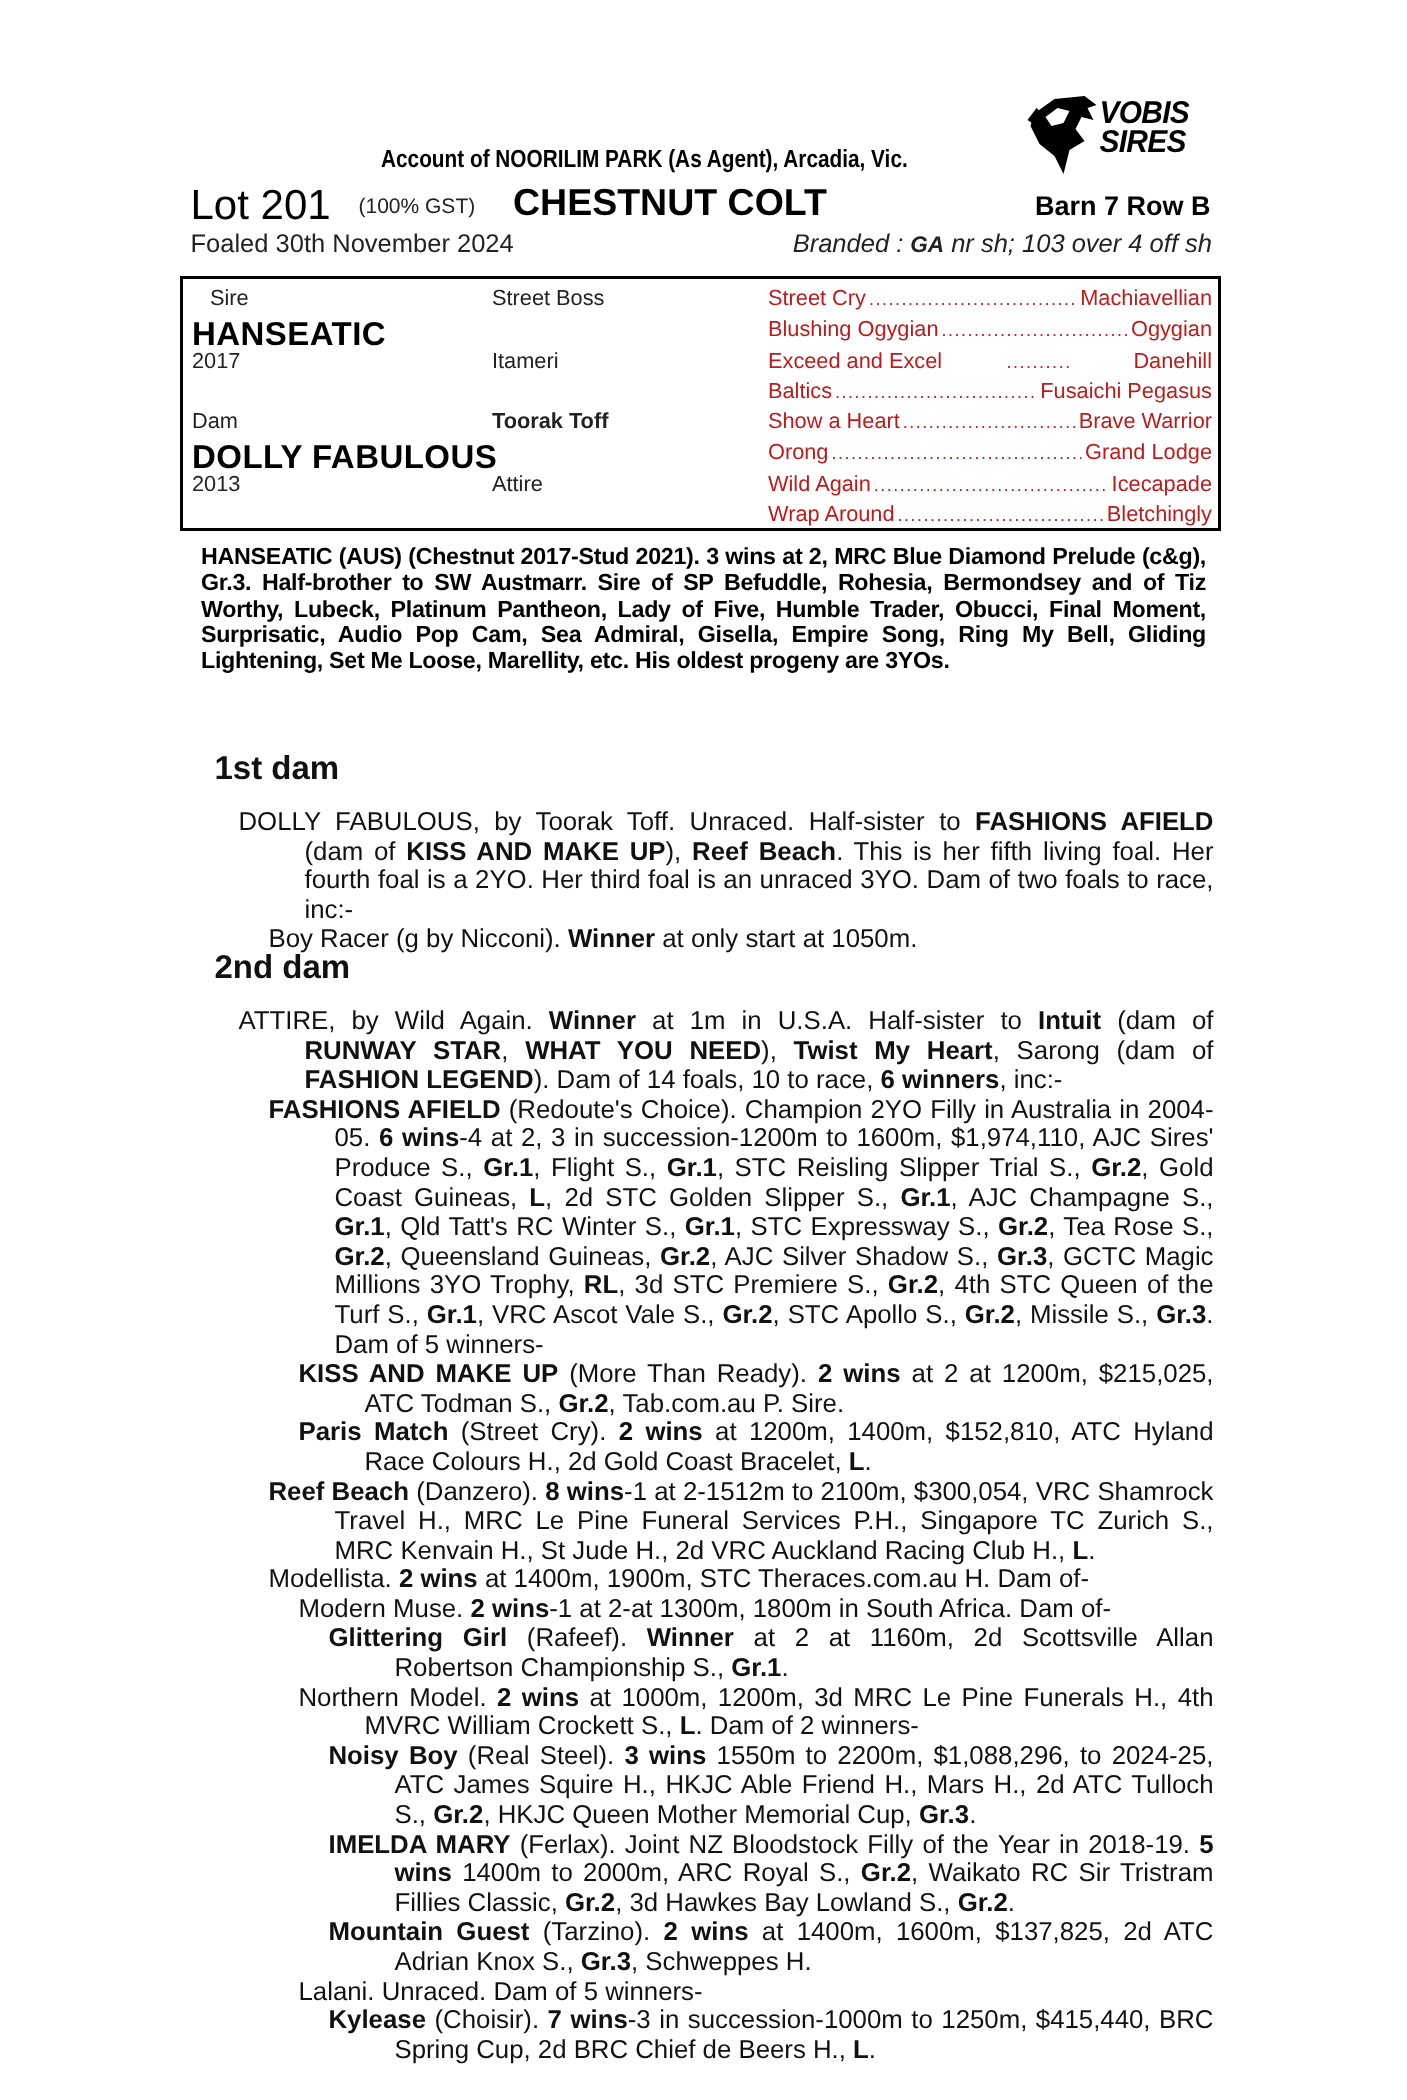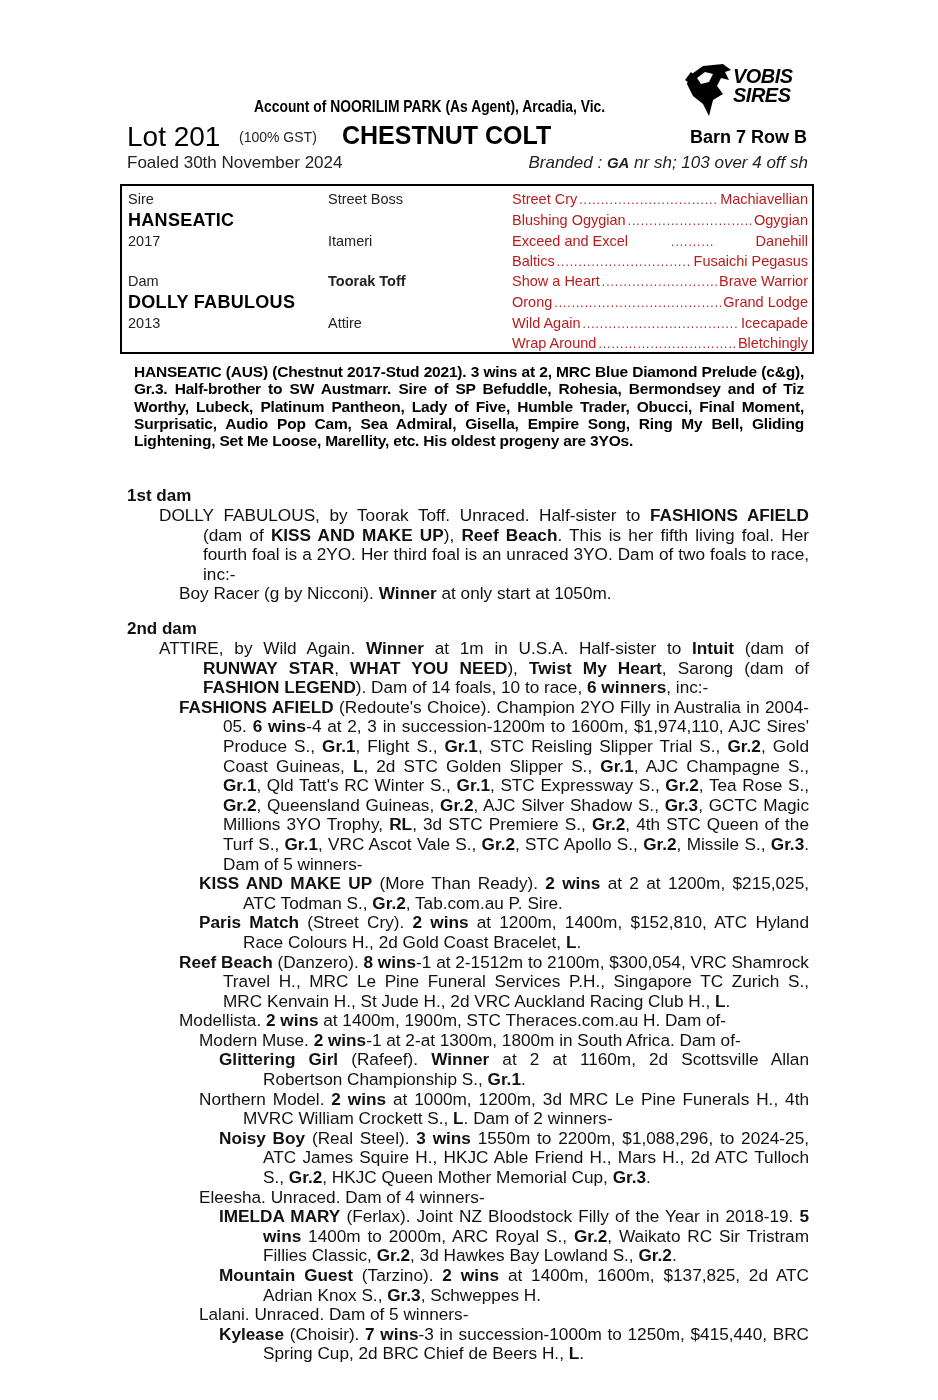--- a/index.html
+++ b/index.html
@@ -10,27 +10,27 @@
   .lotline { position: absolute; left: 127px; top: 121px; width: 682px; height: 30px; white-space: nowrap; }
   .lot { font-weight: 400; font-size: 28px; position: absolute; left: 0; top: 0; }
   .gst { font-size: 14px; position: absolute; left: 112px; top: 8px; color: #222; }
   .colt { font-weight: 900; font-size: 25px; position: absolute; left: 215px; top: 0; }
   .barn { font-weight: 700; font-size: 18px; position: absolute; right: 2px; top: 6px; }
   .foaled { position: absolute; left: 127px; top: 153px; font-size: 17px; color: #222; }
   .branded { position: absolute; right: 130px; top: 153px; font-size: 17px; color: #222; white-space: nowrap; font-style: italic; }
   .branded b { font-weight: 900; font-size: 15px; }
   .pedigree { position: absolute; left: 120px; top: 184px; width: 694px; height: 170px; border: 2px solid #000; box-sizing: border-box; }
   .ped-cell { position: absolute; font-size: 14.5px; color: #222; white-space: nowrap; }
-  .ped-big { position: absolute; font-size: 18px; font-weight: 900; letter-spacing: 0.3px; }
+  .ped-big { position: absolute; font-size: 22px; font-weight: 900; letter-spacing: 0.3px; }
   .ped-gp { position: absolute; left: 390px; width: 296px; font-size: 14.5px; color: #b91c1c; display: flex; white-space: nowrap; }
   .ped-gp .dots { flex: 1; overflow: hidden; margin: 0 2px; }
   .ped-gp .dots::before { content: "........................................................................................................"; letter-spacing: 1px; font-size: 12px; }
   .sire-blurb { position: absolute; left: 134px; top: 363px; width: 670px; font-weight: 900; font-size: 15.5px; line-height: 17.3px; text-align: justify; letter-spacing: -0.2px; }
   .section { position: absolute; left: 127px; width: 682px; font-size: 17.2px; line-height: 19.6px; color: #111; }
-  .section h3 { margin: 0; font-size: 17px; font-weight: 900; line-height: 20px; }
+  .section h3 { margin: 16px; font-size: 22px; font-weight: 900; line-height: 20px; }
   .p { text-align: justify; margin-left: 32px; }
   .i0 { padding-left: 44px; text-indent: -44px; }
   .i1 { padding-left: 64px; text-indent: -44px; }
   .i2 { padding-left: 84px; text-indent: -44px; }
   .i3 { padding-left: 104px; text-indent: -44px; }
   .section b { font-weight: 900; }
 </style>
 </head>
 <body>
 
@@ -52,21 +52,21 @@
   <span class="lot">Lot 201</span>
   <span class="gst">(100% GST)</span>
   <span class="colt">CHESTNUT COLT</span>
   <span class="barn">Barn 7 Row B</span>
 </div>
 
 <div class="foaled">Foaled 30th November 2024</div>
 <div class="branded"><span>Branded : </span><b>GA</b><span> nr sh; 103 over 4 off sh</span></div>
 
 <div class="pedigree">
-  <div class="ped-cell" style="left:6px;top:5px;">Sire</div>
+  <div class="ped-cell" style="left:18px;top:5px;">Sire</div>
   <div class="ped-big" style="left:6px;top:24px;">HANSEATIC</div>
   <div class="ped-cell" style="left:6px;top:47px;">2017</div>
   <div class="ped-cell" style="left:206px;top:5px;">Street Boss</div>
   <div class="ped-cell" style="left:206px;top:47px;">Itameri</div>
 
   <div class="ped-cell" style="left:6px;top:87px;">Dam</div>
   <div class="ped-big" style="left:6px;top:106px;">DOLLY FABULOUS</div>
   <div class="ped-cell" style="left:6px;top:129px;">2013</div>
   <div class="ped-cell" style="left:206px;top:87px;font-weight:bold;">Toorak Toff</div>
   <div class="ped-cell" style="left:206px;top:129px;">Attire</div>
@@ -129,19 +129,18 @@
       <div class="p i0">ATTIRE, by Wild Again. <b>Winner</b> at 1m in U.S.A. Half-sister to <b>Intuit</b> (dam of <b>RUNWAY STAR</b>, <b>WHAT YOU NEED</b>), <b>Twist My Heart</b>, Sarong (dam of <b>FASHION LEGEND</b>). Dam of 14 foals, 10 to race, <b>6 winners</b>, inc:-</div>
       <div class="p i1"><b>FASHIONS AFIELD</b> (Redoute's Choice). Champion 2YO Filly in Australia in 2004-05. <b>6 wins</b>-4 at 2, 3 in succession-1200m to 1600m, $1,974,110, AJC Sires' Produce S., <b>Gr.1</b>, Flight S., <b>Gr.1</b>, STC Reisling Slipper Trial S., <b>Gr.2</b>, Gold Coast Guineas, <b>L</b>, 2d STC Golden Slipper S., <b>Gr.1</b>, AJC Champagne S., <b>Gr.1</b>, Qld Tatt's RC Winter S., <b>Gr.1</b>, STC Expressway S., <b>Gr.2</b>, Tea Rose S., <b>Gr.2</b>, Queensland Guineas, <b>Gr.2</b>, AJC Silver Shadow S., <b>Gr.3</b>, GCTC Magic Millions 3YO Trophy, <b>RL</b>, 3d STC Premiere S., <b>Gr.2</b>, 4th STC Queen of the Turf S., <b>Gr.1</b>, VRC Ascot Vale S., <b>Gr.2</b>, STC Apollo S., <b>Gr.2</b>, Missile S., <b>Gr.3</b>. Dam of 5 winners-</div>
       <div class="p i2"><b>KISS AND MAKE UP</b> (More Than Ready). <b>2 wins</b> at 2 at 1200m, $215,025, ATC Todman S., <b>Gr.2</b>, Tab.com.au P. Sire.</div>
       <div class="p i2"><b>Paris Match</b> (Street Cry). <b>2 wins</b> at 1200m, 1400m, $152,810, ATC Hyland Race Colours H., 2d Gold Coast Bracelet, <b>L</b>.</div>
       <div class="p i1"><b>Reef Beach</b> (Danzero). <b>8 wins</b>-1 at 2-1512m to 2100m, $300,054, VRC Shamrock Travel H., MRC Le Pine Funeral Services P.H., Singapore TC Zurich S., MRC Kenvain H., St Jude H., 2d VRC Auckland Racing Club H., <b>L</b>.</div>
       <div class="p i1">Modellista. <b>2 wins</b> at 1400m, 1900m, STC Theraces.com.au H. Dam of-</div>
       <div class="p i2">Modern Muse. <b>2 wins</b>-1 at 2-at 1300m, 1800m in South Africa. Dam of-</div>
       <div class="p i3"><b>Glittering Girl</b> (Rafeef). <b>Winner</b> at 2 at 1160m, 2d Scottsville Allan Robertson Championship S., <b>Gr.1</b>.</div>
       <div class="p i2">Northern Model. <b>2 wins</b> at 1000m, 1200m, 3d MRC Le Pine Funerals H., 4th MVRC William Crockett S., <b>L</b>. Dam of 2 winners-</div>
       <div class="p i3"><b>Noisy Boy</b> (Real Steel). <b>3 wins</b> 1550m to 2200m, $1,088,296, to 2024-25, ATC James Squire H., HKJC Able Friend H., Mars H., 2d ATC Tulloch S., <b>Gr.2</b>, HKJC Queen Mother Memorial Cup, <b>Gr.3</b>.</div>
-      <div class="p i2">Eleesha. Unraced. Dam of 4 winners-</div>
       <div class="p i3"><b>IMELDA MARY</b> (Ferlax). Joint NZ Bloodstock Filly of the Year in 2018-19. <b>5 wins</b> 1400m to 2000m, ARC Royal S., <b>Gr.2</b>, Waikato RC Sir Tristram Fillies Classic, <b>Gr.2</b>, 3d Hawkes Bay Lowland S., <b>Gr.2</b>.</div>
       <div class="p i3"><b>Mountain Guest</b> (Tarzino). <b>2 wins</b> at 1400m, 1600m, $137,825, 2d ATC Adrian Knox S., <b>Gr.3</b>, Schweppes H.</div>
       <div class="p i2">Lalani. Unraced. Dam of 5 winners-</div>
       <div class="p i3"><b>Kylease</b> (Choisir). <b>7 wins</b>-3 in succession-1000m to 1250m, $415,440, BRC Spring Cup, 2d BRC Chief de Beers H., <b>L</b>.</div>
     </div>
 </div>
 
 </body></html>

